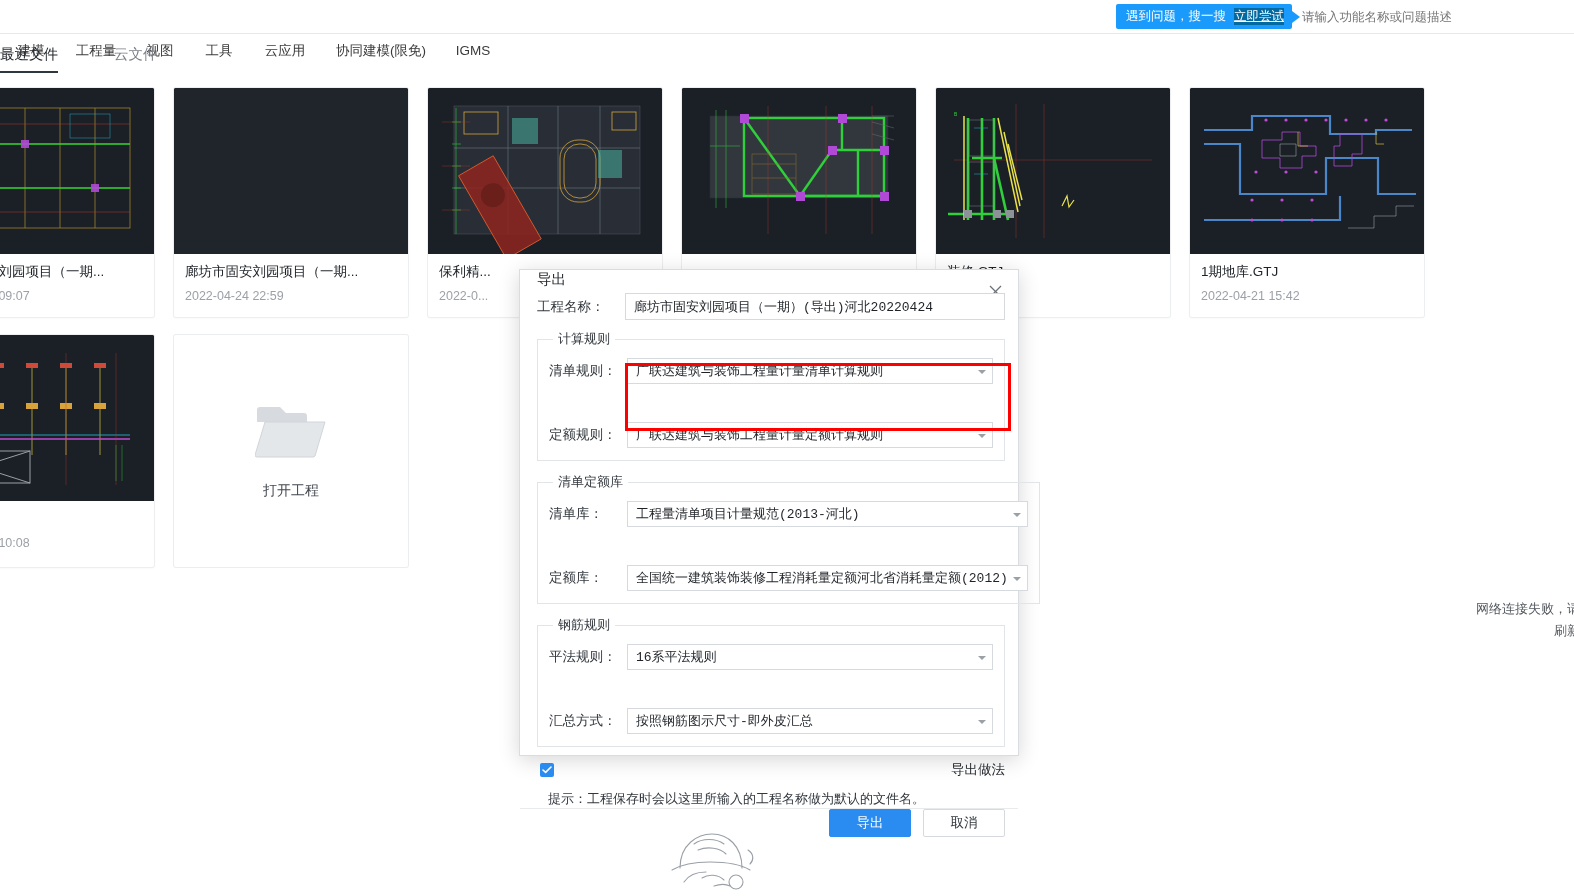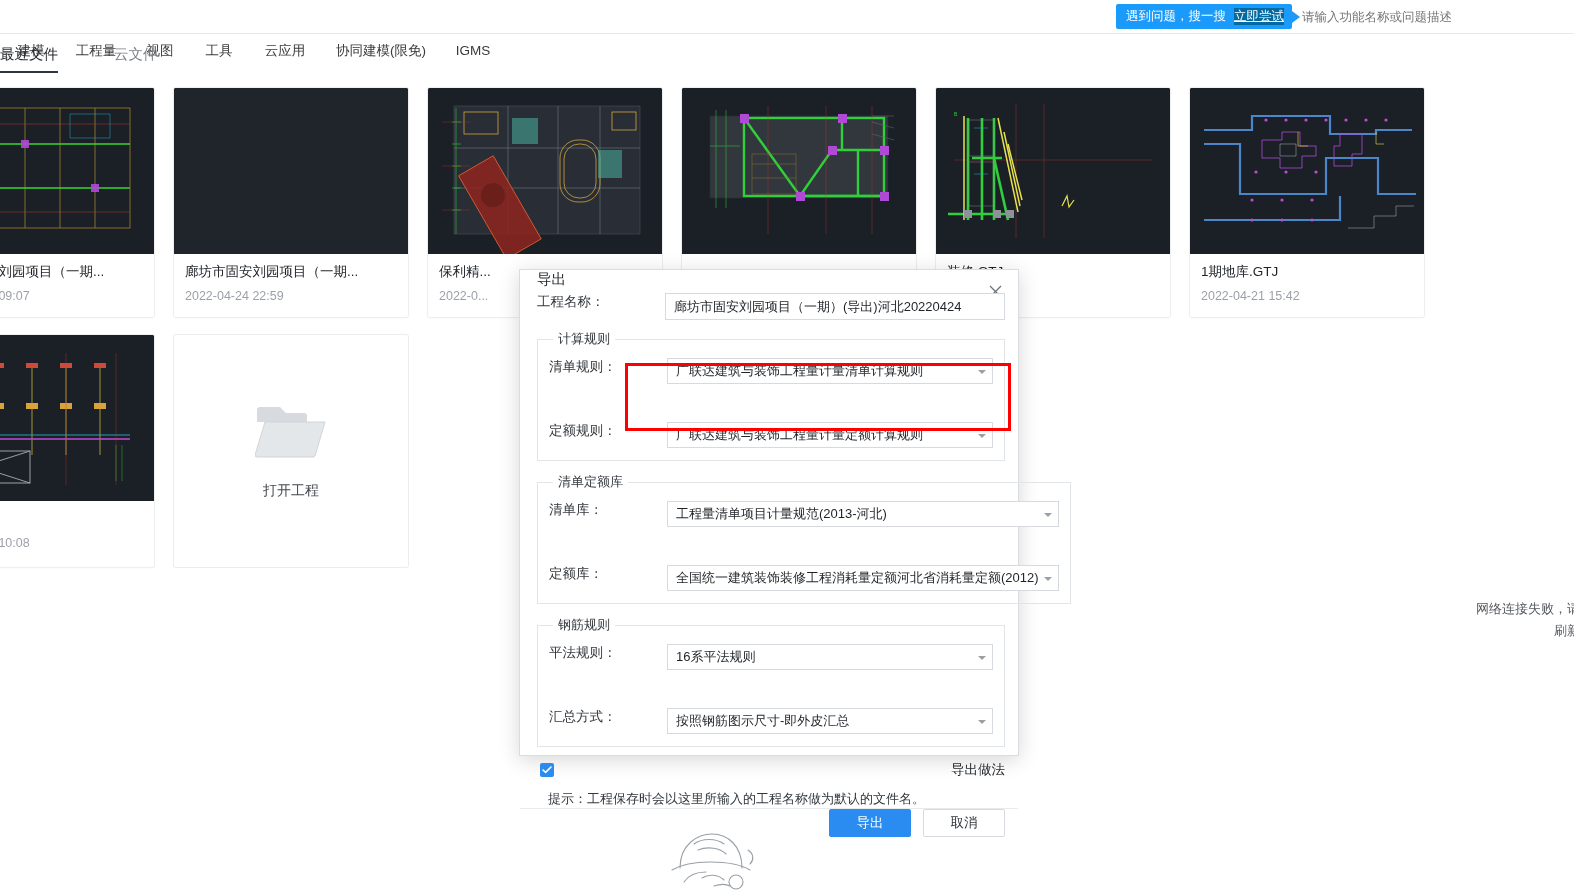--- a/index.html
+++ b/index.html
@@ -116,26 +116,26 @@
     position:relative;
   }
   .modal-title { font-size:14.5px; color:#1f2328; }
   .modal-close {
     position:absolute; right:12px; top:10px; width:22px; height:22px;
     display:flex; align-items:center; justify-content:center;
     color:#6a7178; cursor:pointer; font-size:17px; line-height:1;
   }
   .modal-body { padding:4px 13px 0 17px; flex:1; position:relative; }
 
-  .row { display:flex; margin-bottom:10px;gap:40px; }
+  .row { display:flex; align-items:center; margin-bottom:10px; }
   .row-label { width:88px; font-size:13.5px; color:#33383e; flex:none; }
   .ctl {
     flex:1; height:26px; border:1px solid #d6dade; background:#fff;
     display:flex; align-items:center; padding:0 6px 0 8px;
-    font-size:13px; color:#1f2328; position:relative;
+    font-size:13px; color:#1f2328; position:relative;font-family:Liberation Mono, monospace;
   }
   .ctl.txt { height:27px; }
   .ctl .val { flex:1; white-space:nowrap; overflow:hidden; text-overflow:ellipsis; }
   .caret {
     width:9px; height:9px; flex:none; margin-left:4px; position:relative;
   }
   .caret:after {
     content:""; position:absolute; left:1px; top:3px;
     border-left:4px solid transparent; border-right:4px solid transparent;
     border-top:4px solid #9aa0a6;

